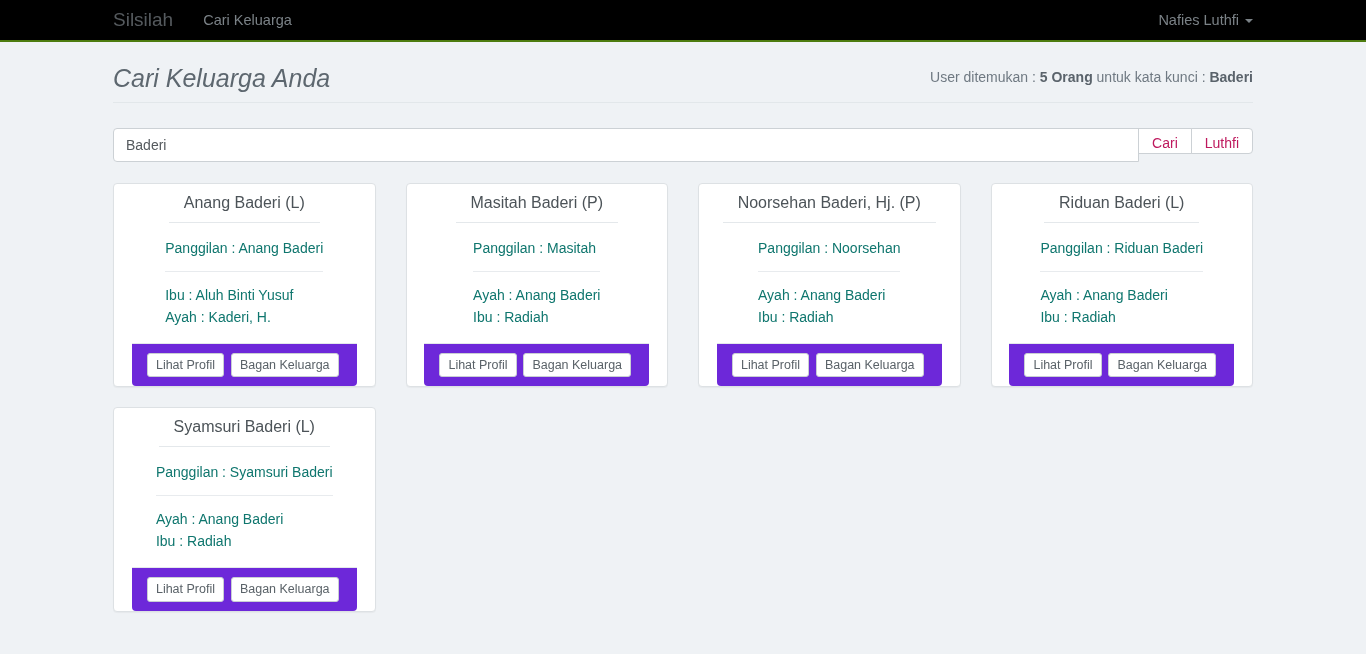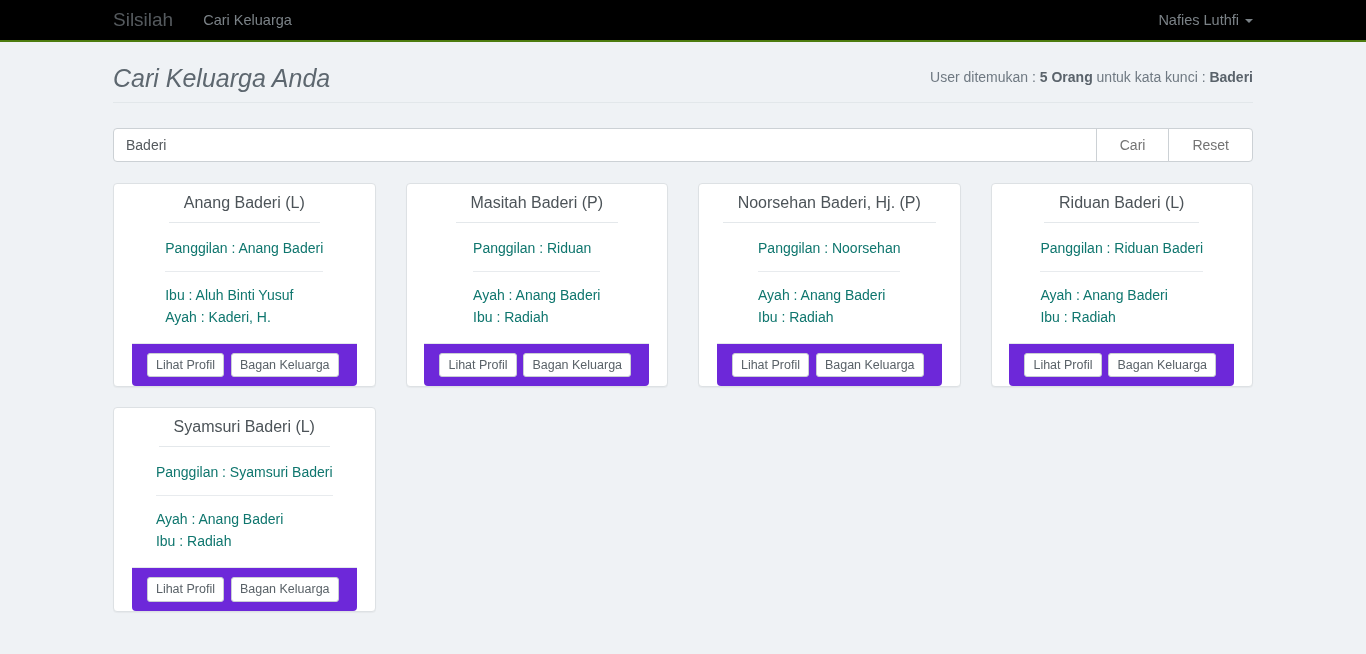--- a/index.html
+++ b/index.html
@@ -88,25 +88,25 @@
     font-size: 14px;
     font-family: "Liberation Sans", sans-serif;
     color: #555a5e;
     background: #fff;
     border: 1px solid #ccd1d5;
     border-radius: 4px 0 0 4px;
     outline: none;
   }
   .btn-group-attached { display: flex; }
   .btn {
-    height: 34px;
-    padding: 6px 23px;
-    font-size: 14px;
-    font-family: "Liberation Sans", sans-serif;
-    color: #737373;
+    height: 26px;
+    padding: 6px 13px;
+    font-size: 14px;
+    font-family: "Liberation Sans", sans-serif;
+    color: #be185d;
     background: #fff;
     border: 1px solid #ccd1d5;
     cursor: pointer;
   }
   .btn-cari { margin-left: -1px; border-radius: 0; }
   .btn-reset { margin-left: -1px; border-radius: 0 4px 4px 0; }
 
   
   .cards-row {
     display: flex;
@@ -187,21 +187,21 @@
 
     <div class="page-header">
       <h1 class="page-title">Cari Keluarga Anda</h1>
       <p class="result-summary"><span>User ditemukan : </span><strong>5 Orang</strong><span> untuk kata kunci : </span><strong>Baderi</strong></p>
     </div>
 
     <div class="search-row">
       <input class="search-input" type="text" value="Baderi" style="">
       <div class="btn-group-attached">
         <button class="btn btn-cari">Cari</button>
-        <button class="btn btn-reset">Reset</button>
+        <button class="btn btn-reset">Luthfi</button>
       </div>
     </div>
 
     <div class="cards-row">
 
       <div class="col-3">
         <div class="panel">
           <div class="panel-heading">Anang Baderi (L)</div>
           <div class="panel-body">
             <p>Panggilan : Anang Baderi</p>
@@ -213,21 +213,21 @@
             <a class="btn-xs">Lihat Profil</a>
             <a class="btn-xs">Bagan Keluarga</a>
           </div>
         </div>
       </div>
 
       <div class="col-3">
         <div class="panel">
           <div class="panel-heading">Masitah Baderi (P)</div>
           <div class="panel-body">
-            <p>Panggilan : Riduan</p>
+            <p>Panggilan : Masitah</p>
             <hr>
             <p class="parents">Ayah : Anang Baderi</p>
             <p class="parents">Ibu : Radiah</p>
           </div>
           <div class="panel-footer">
             <a class="btn-xs">Lihat Profil</a>
             <a class="btn-xs">Bagan Keluarga</a>
           </div>
         </div>
       </div>

